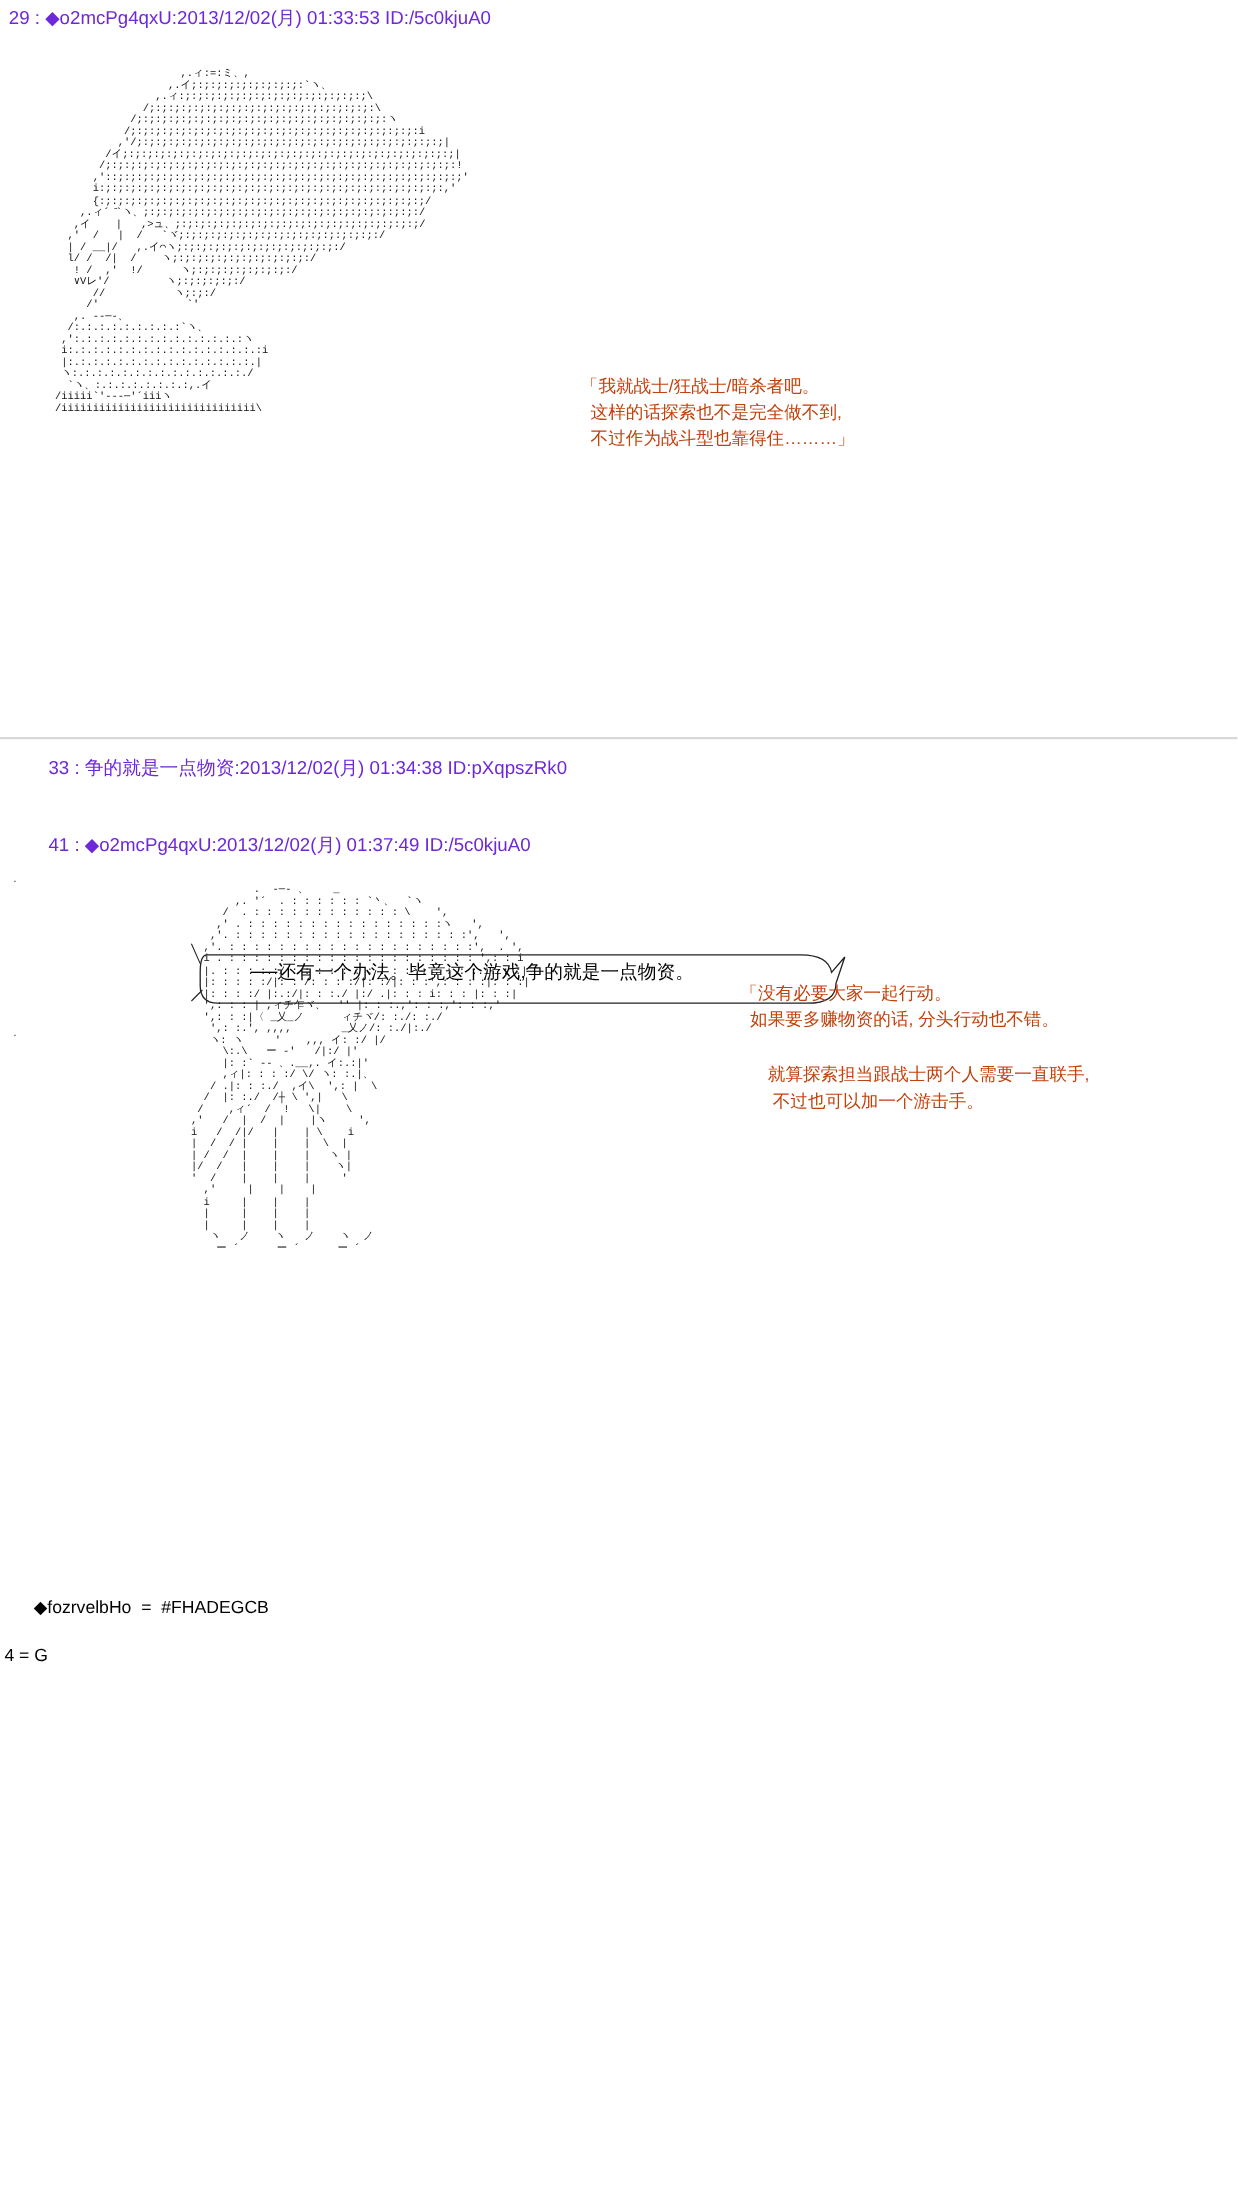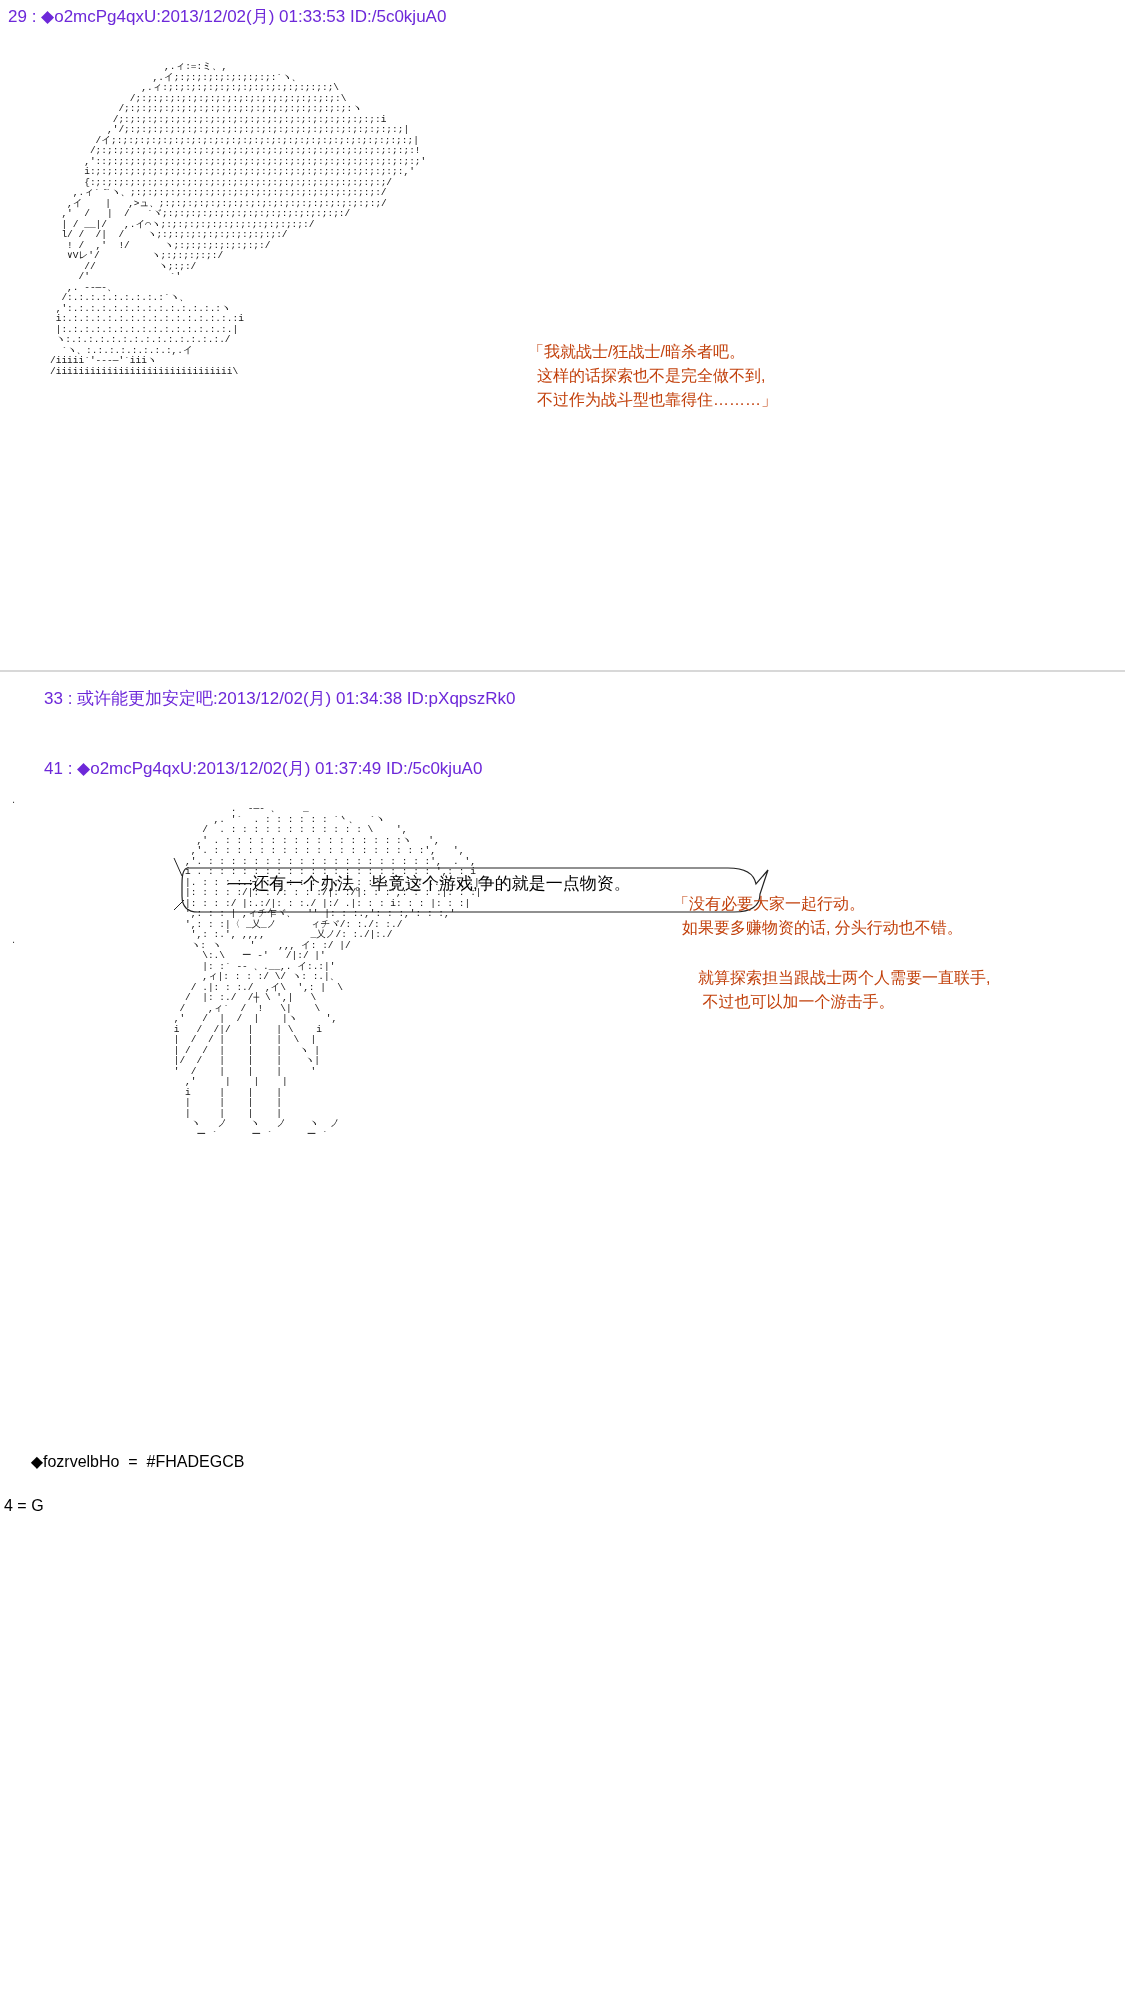--- a/index.html
+++ b/index.html
@@ -140,21 +140,21 @@
         <div class="tiny-dot" style="top:760px;">.</div>
         <div class="tiny-dot" style="top:900px;">.</div>
       </div>
     </div>
   </div>
 
   <div class="divider"></div>
 
   <div class="post">
     <div class="post-header hdr-indent">
-      <span>33</span><span> : </span><span>或许能更加安定吧</span><span>:2013/12/02(月) 01:34:38</span> <span>ID:pXqpszRk0</span>
+      <span>33</span><span> : </span><span>争的就是一点物资</span><span>:2013/12/02(月) 01:34:38</span> <span>ID:pXqpszRk0</span>
     </div>
   </div>
 
   <div class="spacer-lg"></div>
 
   <div class="post">
     <div class="post-header hdr-indent">
       <span>41</span><span> : </span><span>◆</span><span>o2mcPg4qxU</span><span>:2013/12/02(月) 01:37:49</span> <span>ID:/5c0kjuA0</span>
     </div>
 

